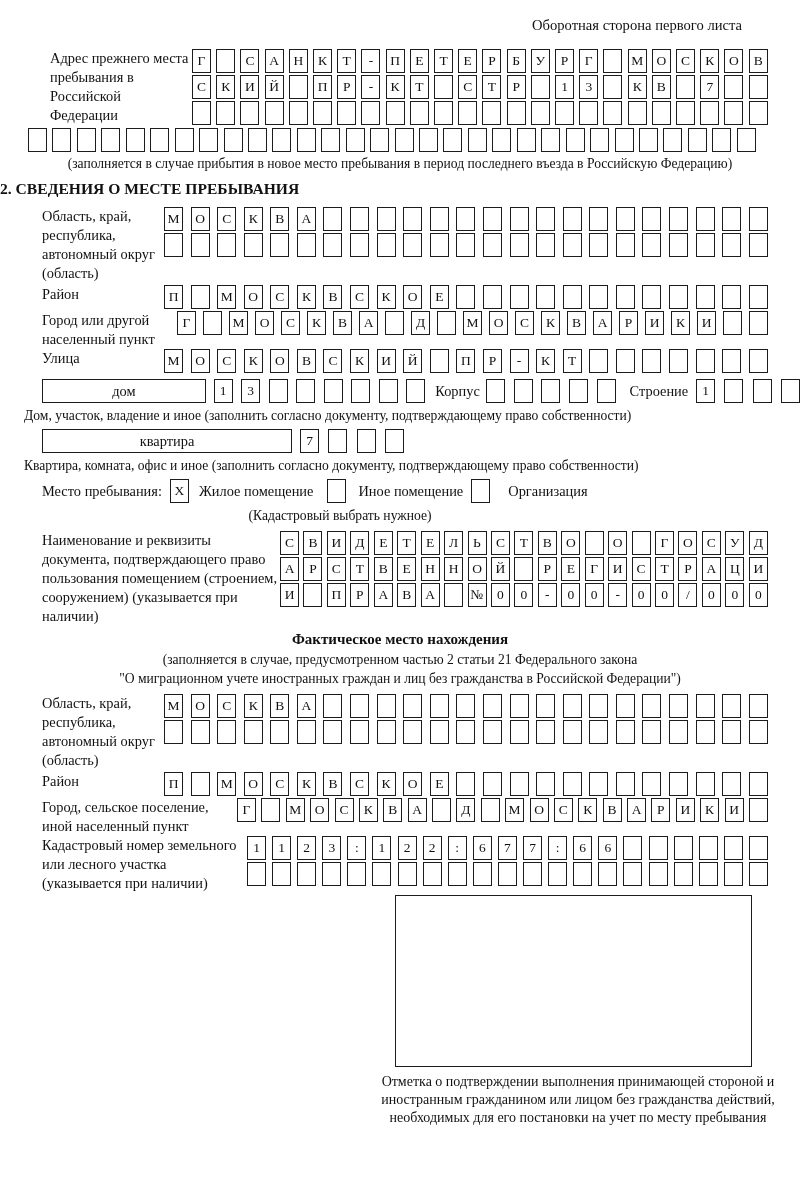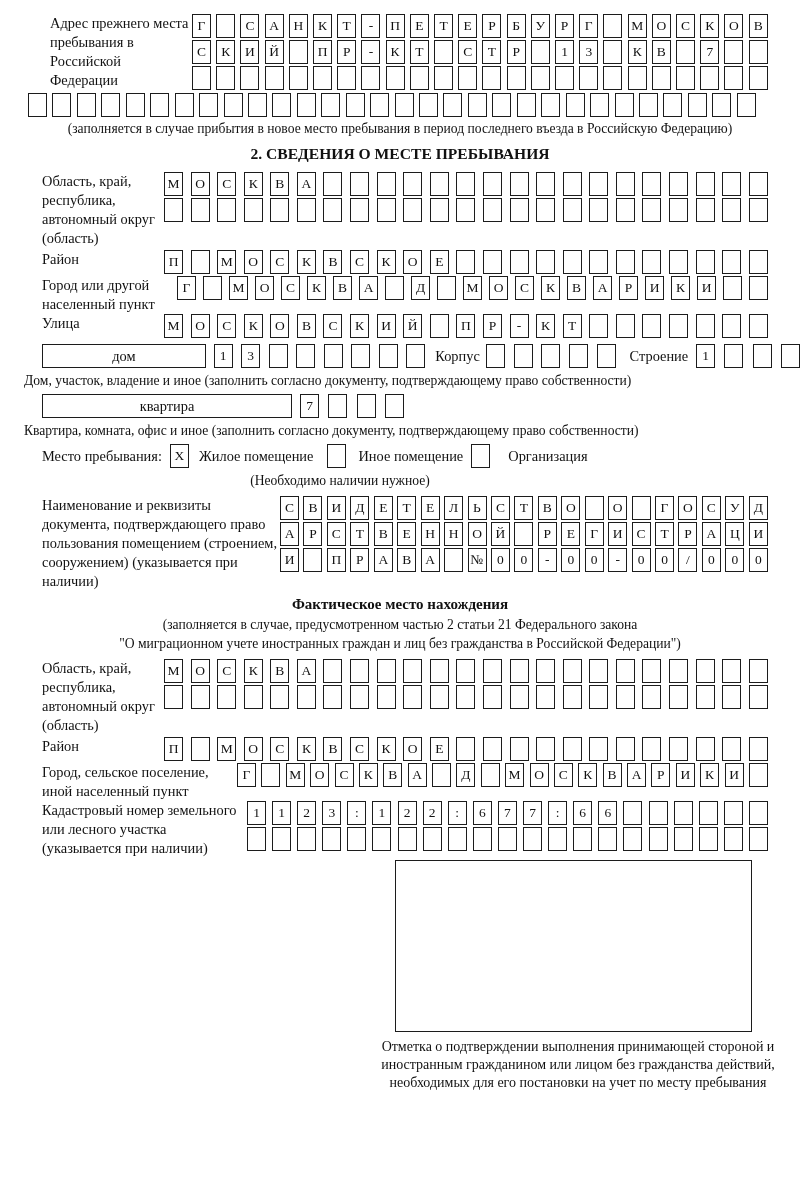--- a/index.html
+++ b/index.html
@@ -24,21 +24,21 @@
   .w-city{width:591px;}
   .w-doc{width:488px;}
   .w-city2{width:531px;}
   .w-cad{width:521px;}
   .w-h8{width:212px;}
   .w-k5{width:130px;}
   .w-s4{width:104px;}
   .w-a4{width:104px;}
   .note{font-size:13.6px;}
   .center{text-align:center;}
-  .h2{margin-top:6px;text-align:center;font-weight:bold;font-size:15.6px;height:20px;}
+  .h2{margin-top:6px;font-weight:bold;font-size:15.6px;height:20px;}
   .subtitle{margin-top:4px;text-align:center;font-weight:bold;font-size:15px;height:20px;}
   .mt2{margin-top:2px;} .mt4{margin-top:4px;} .mt6{margin-top:6px;} .mt8{margin-top:8px;} .mt14{margin-top:14px;}
   .wbox{border:1.6px solid #1c1c1c;height:22px;display:flex;align-items:center;justify-content:center;font-size:14.4px;}
   .dom-box{margin-left:30px;width:162px;margin-right:8px;}
   .kv-box{margin-left:30px;width:248px;margin-right:8px;}
   .inl{padding-top:3px;}
   .gap-k{margin-left:10px;margin-right:6px;}
   .gap-s{margin-left:14px;margin-right:8px;}
   .note-ind{margin-left:24px;margin-top:1px;}
   .stay-lbl{margin-left:30px;padding-top:3px;margin-right:8px;}
@@ -47,20 +47,21 @@
   .stay-note{margin-left:150px;width:380px;text-align:center;margin-top:1px;}
   .actual-note{margin-top:0;}
   .stamp-box{margin-left:395px;margin-top:2px;width:355px;height:170px;border:1.6px solid #1c1c1c;}
   .stamp-cap{margin-left:368px;margin-top:6px;width:420px;text-align:center;font-size:14px;line-height:18px;}
 </style>
 </head>
 <body>
 
 <div>
 
+  <div class="corner">Оборотная сторона первого листа</div>
 
   <div class="flexrow mt14">
     <div class="lbl w-lbl-addr">Адрес прежнего места пребывания в Российской Федерации</div>
     <div class="rows">
       <div class="cells w-addr">
           <span class="cell">Г</span>
           <span class="cell"></span>
           <span class="cell">С</span>
           <span class="cell">А</span>
           <span class="cell">Н</span>
@@ -366,21 +367,21 @@
     <div class="stay-opt o1">Жилое помещение</div>
     <div class="cells">
         <span class="cell"></span>
       </div>
     <div class="stay-opt o2">Иное помещение</div>
     <div class="cells">
         <span class="cell"></span>
       </div>
     <div class="stay-opt o3">Организация</div>
   </div>
-  <div class="note stay-note">(Необходимо наличии нужное)</div>
+  <div class="note stay-note">(Кадастровый выбрать нужное)</div>
 
   <div class="flexrow mt6">
     <div class="lbl w-lbl-238">Наименование и реквизиты документа, подтверждающего право пользования помещением (строением, сооружением) (указывается при наличии)</div>
     <div class="rows">
       <div class="cells w-doc">
           <span class="cell">С</span>
           <span class="cell">В</span>
           <span class="cell">И</span>
           <span class="cell">Д</span>
           <span class="cell">Е</span>

